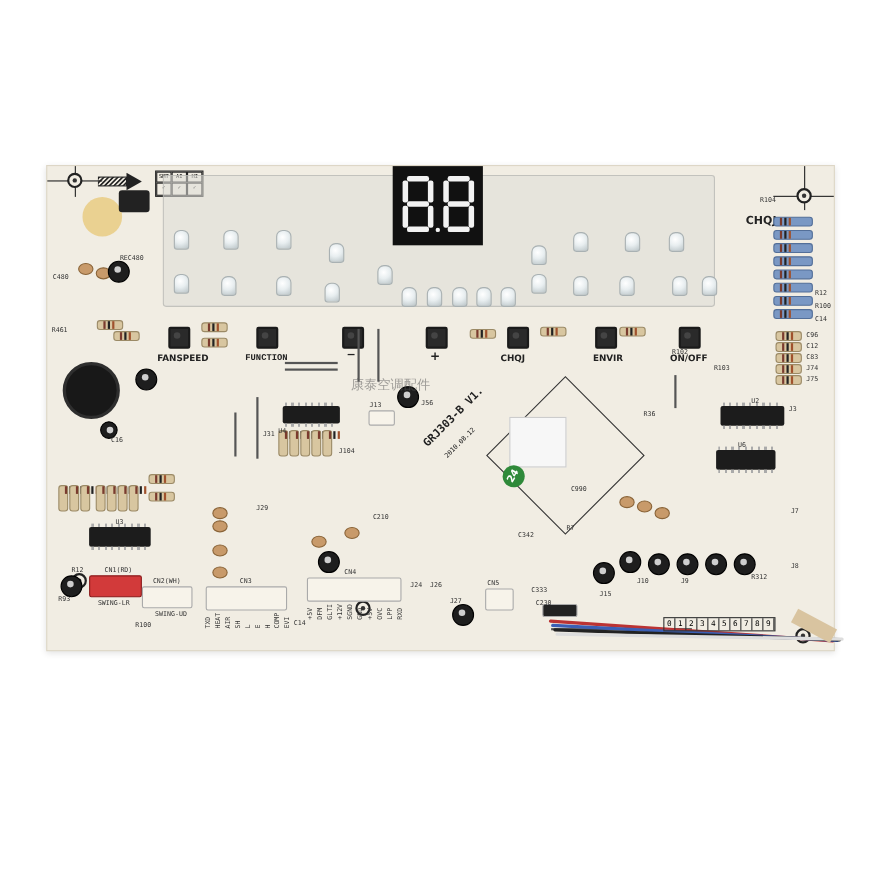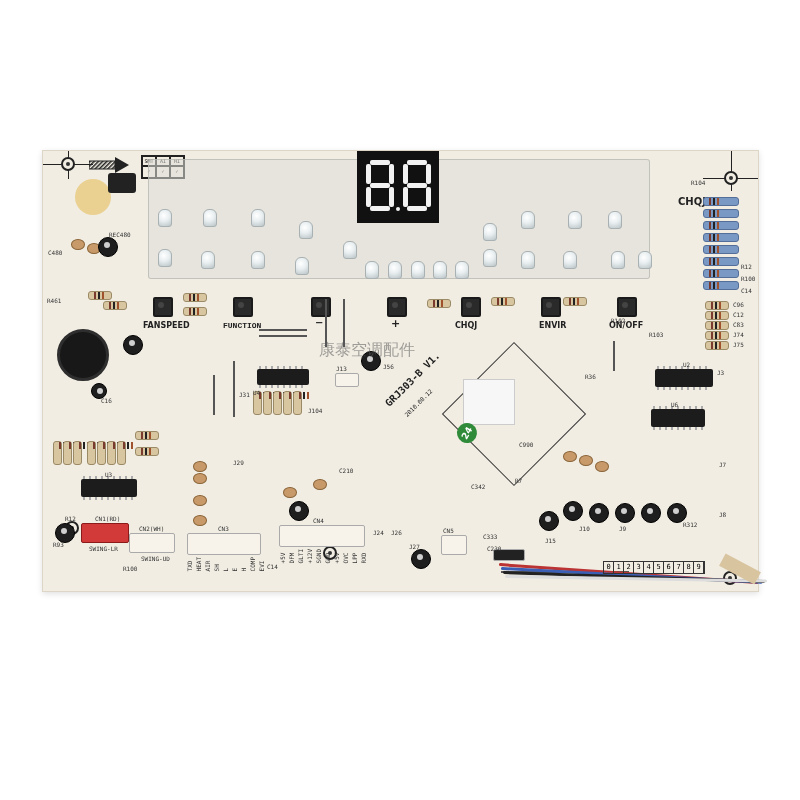--- a/index.html
+++ b/index.html
@@ -35,21 +35,21 @@
   .ir{position:absolute;left:65px;top:22px;width:28px;height:20px;background:#222;border-radius:3px;}
   .tape{position:absolute;left:32px;top:28px;width:36px;height:36px;border-radius:50%;background:rgba(230,190,90,0.6);}
   .arrow{position:absolute;left:46px;top:6px;width:40px;height:16px;}
   .checkbox-grid{position:absolute;left:98px;top:4px;display:grid;grid-template-columns:repeat(3,14px);grid-template-rows:10px 12px;border:1px solid #222;}
   .checkbox-grid div{border:1px solid #222;font-size:5px;text-align:center;line-height:9px;font-family:"DejaVu Sans Mono",monospace;}
   .sticker{position:absolute;left:420px;top:228px;width:50px;height:44px;background:#f7f7f7;border:1px solid #ccc;}
   .badge{position:absolute;left:414px;top:272px;width:20px;height:20px;border-radius:50%;background:#2f8a3a;color:#fff;font-size:9px;font-weight:bold;display:flex;align-items:center;justify-content:center;transform:rotate(-60deg);}
   .diamond{position:absolute;left:420px;top:212px;width:100px;height:100px;border:1px solid #333;transform:rotate(45deg);}
   .model{position:absolute;left:340px;top:250px;font-size:10px;font-weight:bold;color:#222;transform:rotate(-45deg);transform-origin:left top;font-family:"DejaVu Sans Mono",monospace;}
   .date{position:absolute;left:360px;top:262px;font-size:6px;color:#222;transform:rotate(-45deg);transform-origin:left top;font-family:"DejaVu Sans Mono",monospace;}
-  .watermark{position:absolute;left:276px;top:188px;font-size:16px;color:rgba(90,90,90,0.55);line-height:22px;font-family:Liberation Serif, serif;}
+  .watermark{position:absolute;left:276px;top:188px;font-size:12px;color:rgba(90,90,90,0.55);line-height:22px;font-family:Liberation Serif, serif;}
   .numstrip{position:absolute;left:560px;top:410px;display:flex;border:1px solid #333;}
   .numstrip div{width:9px;height:11px;border-right:1px solid #333;font-size:7px;text-align:center;line-height:11px;font-family:"DejaVu Sans Mono",monospace;}
   .wire{position:absolute;height:3px;border-radius:2px;}
   .sleeve{position:absolute;left:720px;top:562px;width:40px;height:14px;background:#d9c4a0;transform:rotate(28deg);}
 </style>
 </head>
 <body>
 
 <div class="board">
 

